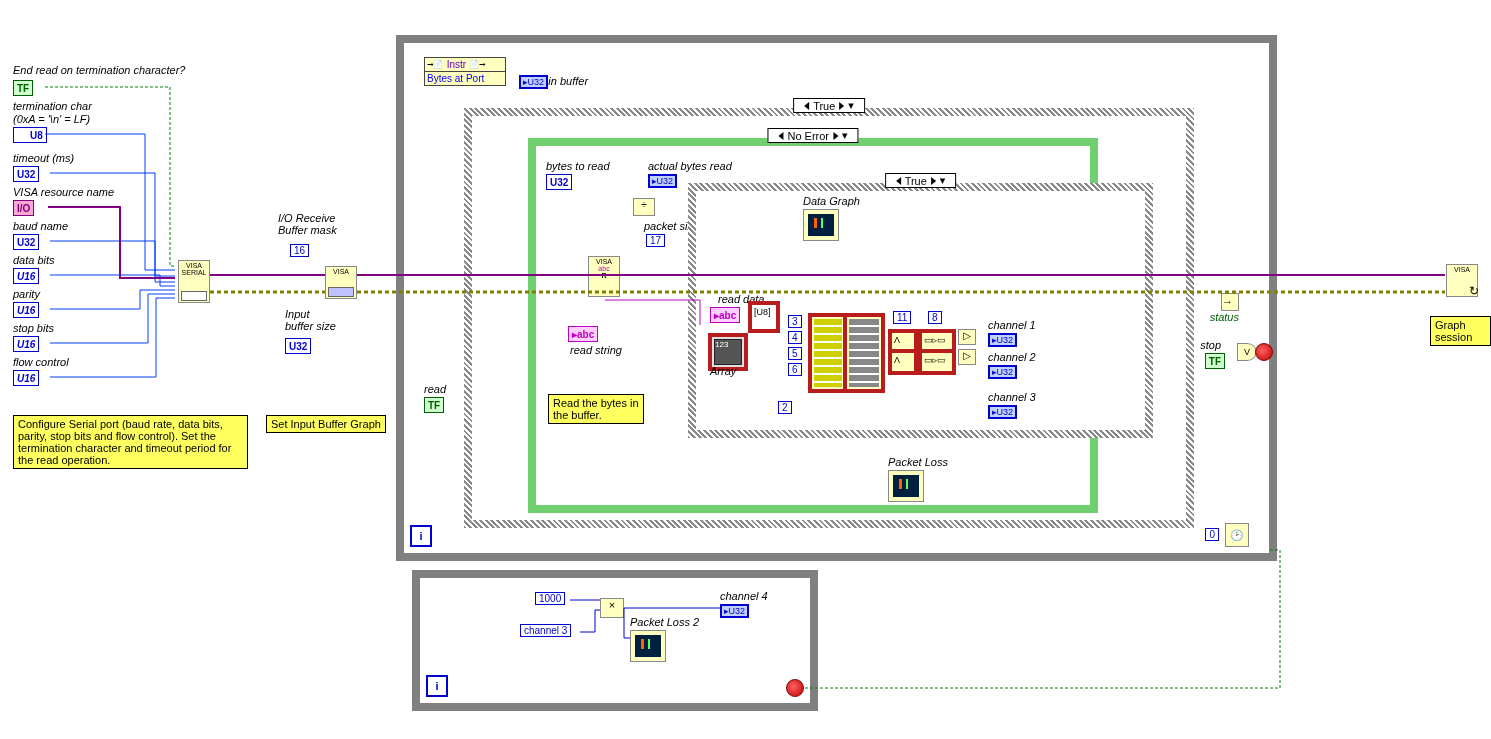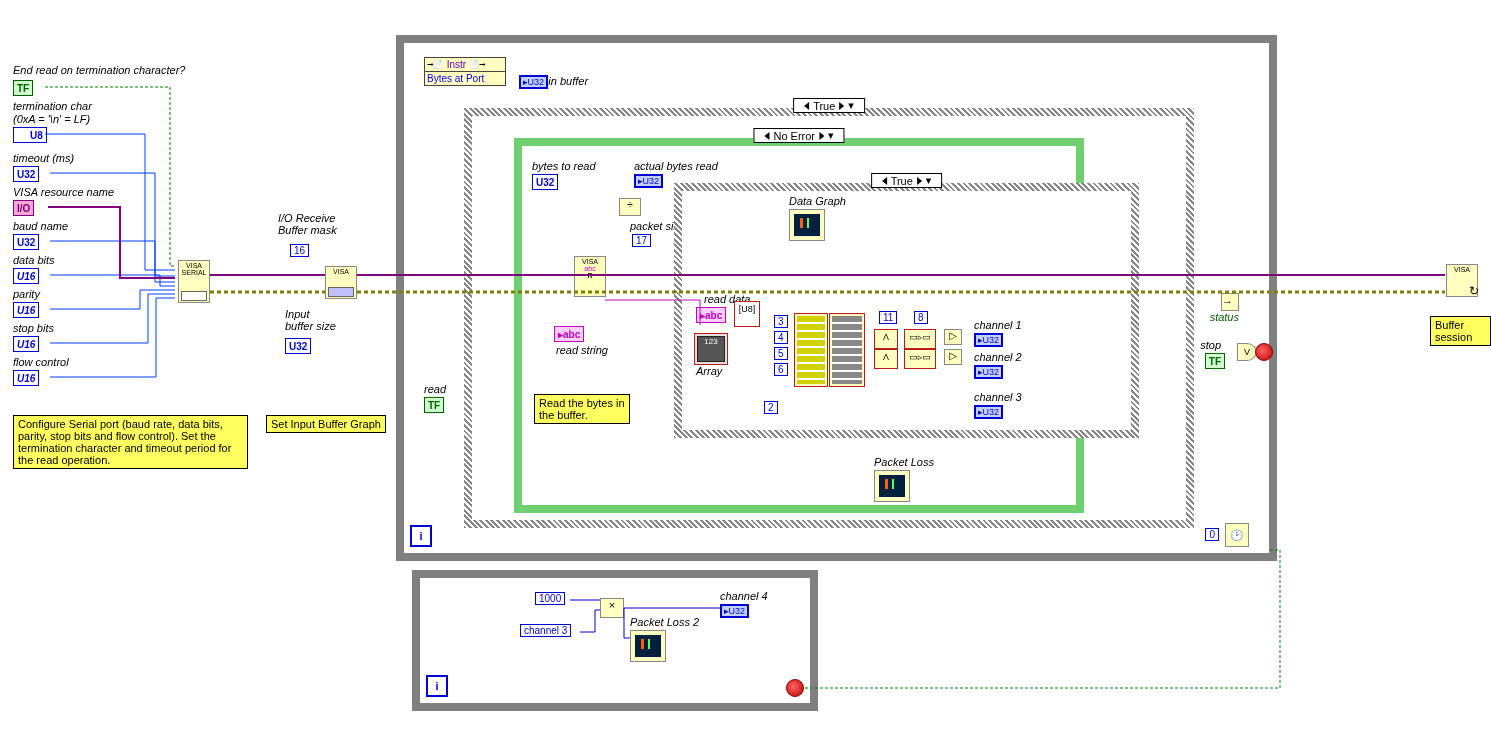--- a/index.html
+++ b/index.html
@@ -4,21 +4,21 @@
 <style>
   body { margin:0; padding:0; font-family:Tahoma, Arial, sans-serif; font-size:11px; background:#fff; width:1491px; height:739px; position:relative; overflow:hidden; }
   .lbl { position:absolute; white-space:nowrap;font-style:italic; }
   .terminal { position:absolute; border:1px solid #0000a0; background:#fff; padding:0 3px; font-size:10px; color:#0000a0; font-weight:bold; height:14px; display:flex; align-items:center; }
   .terminal.u32 { color:#0000d0; border-color:#0000d0; }
   .terminal.u16 { color:#0000d0; border-color:#0000d0;font-style:italic; }
   .terminal.u8  { color:#0000d0; border-color:#0000d0;padding-left:16px; }
   .terminal.tf  { color:#006000; border-color:#006000; background:#cfffcf; }
   .terminal.io  { color:#800080; border-color:#800080; background:#f9a8d4; }
   .terminal.abc { color:#c000c0; border-color:#c000c0; background:#ffd0ff; }
-  .node { position:absolute; background:#ffffc0; border:1px solid #b91c1c; padding:2px; font-size:9px; text-align:center; }
+  .node { position:absolute; background:#ffffc0; border:4px solid #b91c1c; padding:2px; font-size:9px; }
   .comment { position:absolute; background:#ffff60; border:1px solid #000; padding:2px 4px; font-size:11px; }
   .while-loop { position:absolute; border:8px solid #808080; background:#fff; }
   .case-struct { position:absolute; }
   .case-border { position:absolute; inset:0; background:
       repeating-linear-gradient(45deg,#888 0 2px,#fff 2px 4px);
       -webkit-mask: linear-gradient(#000,#000);
       border:0; }
   .case-inner { position:absolute; inset:8px; background:#fff; }
   .case-sel { position:absolute; top:-10px; left:50%; transform:translateX(-50%); background:#fff; border:1px solid #000; padding:0 10px; font-size:11px; display:flex; align-items:center; gap:4px;}
   .tri-l { width:0;height:0;border-top:4px solid transparent;border-bottom:4px solid transparent;border-right:5px solid #000; display:inline-block;}
@@ -124,21 +124,21 @@
   <div class="case-struct" style="left:60px;top:65px;width:730px;height:420px">
     <div class="case-border"></div>
     <div class="case-inner"></div>
     <div class="case-sel">
         <span class="tri-l"></span>
         <span>True</span>
         <span class="tri-r"></span>
         <span>▾</span>
       </div>
 
-    <div class="green-case" style="left:50px;top:30px;width:570px;height:375px">
+    <div class="green-case" style="left:64px;top:30px;width:570px;height:375px">
       <div class="green-border"></div>
       <div class="green-inner"></div>
       <div class="case-sel">
           <span class="tri-l"></span>
           <span>No Error</span>
           <span class="tri-r"></span>
           <span>▾</span>
         </div>
 
       <div class="lbl" style="position:absolute;left:18px;top:22px">bytes to read</div>
@@ -231,21 +231,21 @@
   <g stroke="#808000" stroke-width="3" stroke-dasharray="4 3" fill="none">
     <path d="M210 292 H325"></path>
     <path d="M357 292 H1445"></path>
   </g>
   <g stroke="#c000c0" stroke-width="1" fill="none">
     <path d="M605 300 H700 V325"></path>
   </g>
 </svg>
 
 <div class="visa-node" style="left:1446px;top:264px">VISA<div style="position:absolute;bottom:-2px;right:-2px;font-size:12px">↻</div></div>
-<div class="comment" style="left:1430px;top:316px">Buffer session</div>
+<div class="comment" style="left:1430px;top:316px">Graph session</div>
 
 <div class="while-loop" style="left:412px;top:570px;width:390px;height:125px">
   <div class="iter-i" style="left:6px;bottom:6px">i</div>
   <div class="stop-btn" style="right:6px;bottom:6px"></div>
 
   <div class="const-small" style="left:115px;top:14px">1000</div>
   <div class="const-small" style="left:100px;top:46px;color:#0000d0">channel 3</div>
   <div style="position:absolute;left:180px;top:20px;width:22px;height:18px;background:#ffffc0;border:1px solid #888;text-align:center;font-size:11px">×</div>
   <div class="lbl" style="position:absolute;left:210px;top:38px">Packet Loss 2</div>
   <div class="graph-node" style="left:210px;top:52px"></div>

